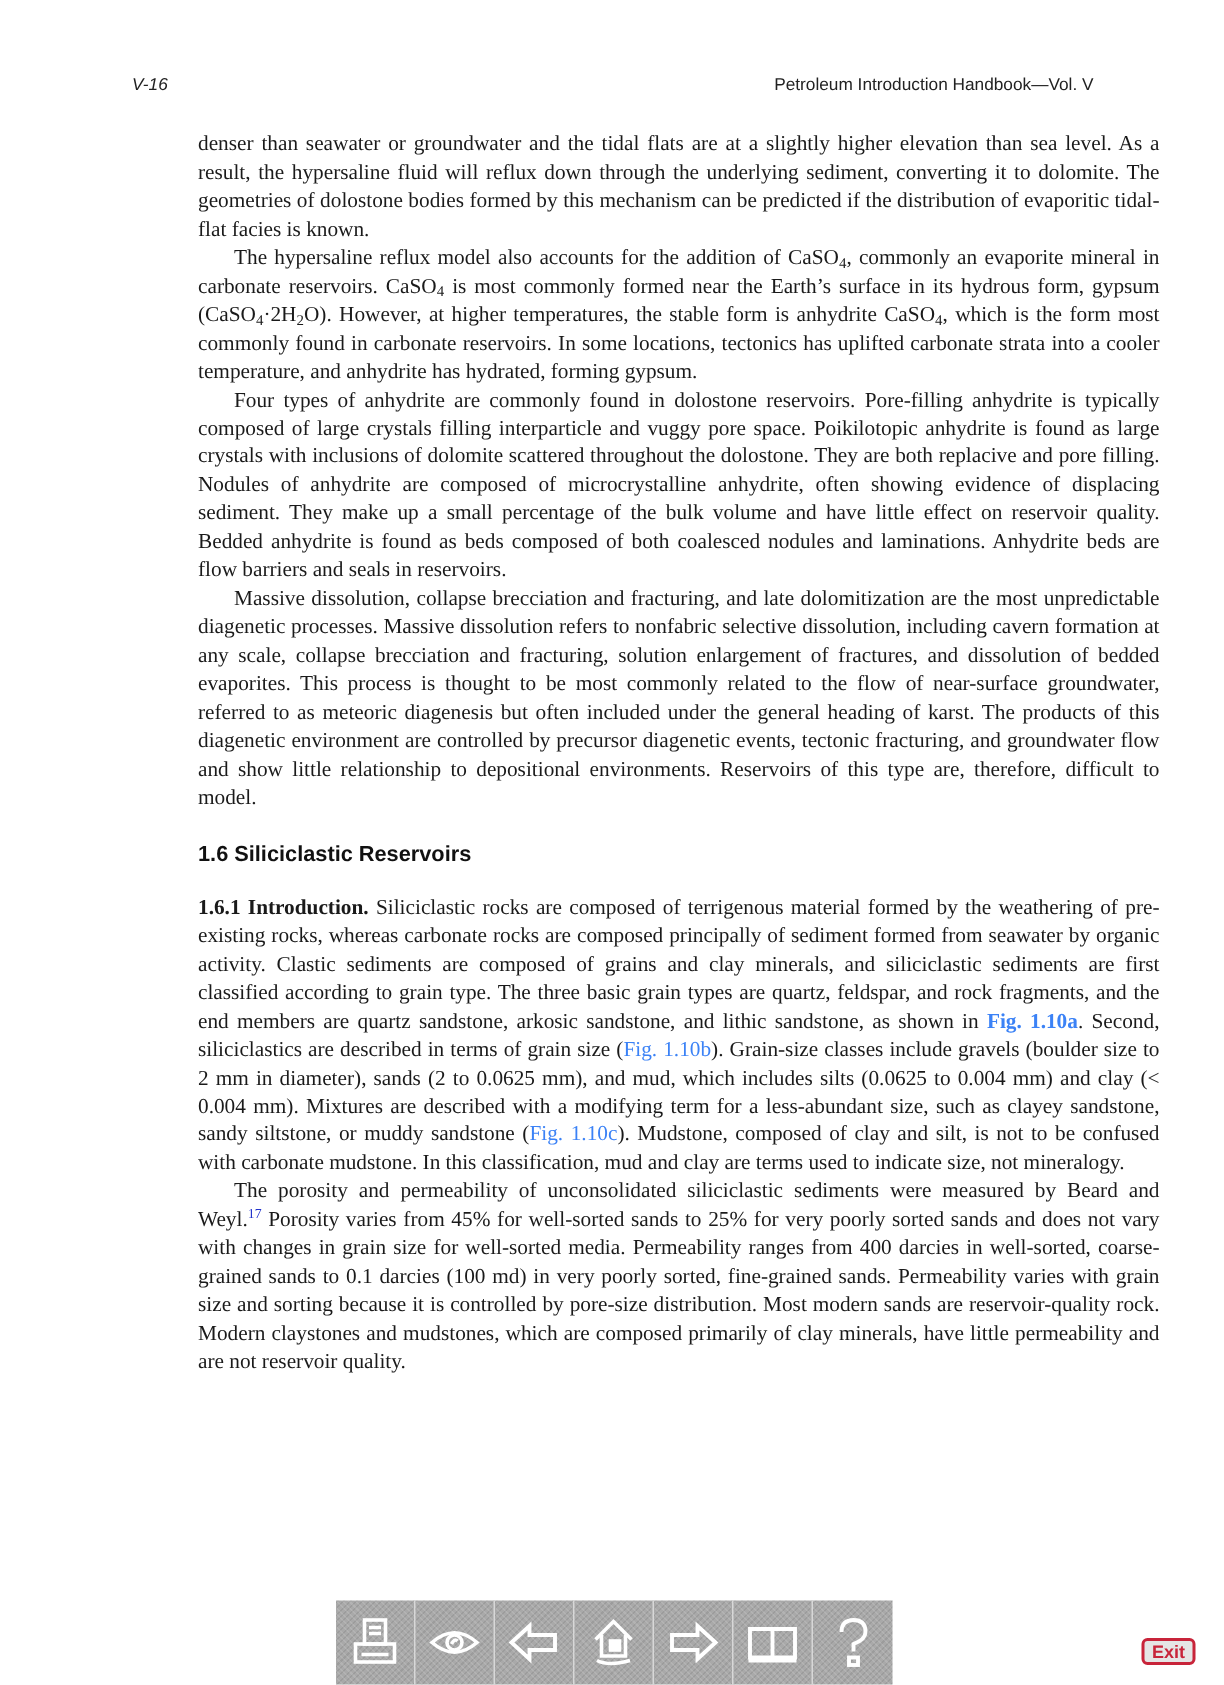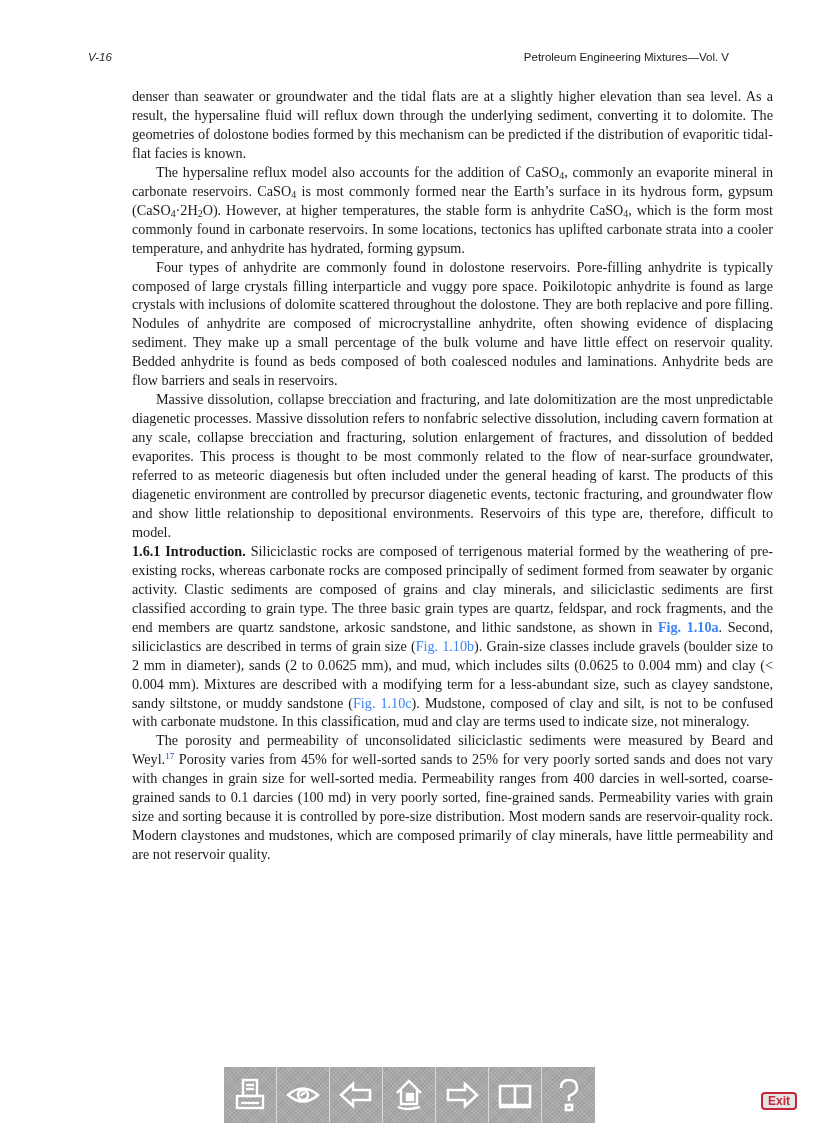--- a/index.html
+++ b/index.html
@@ -49,32 +49,33 @@
     border: 2px solid #c8243a; border-radius: 4px; box-sizing: border-box;
     color: #c8243a; font-family: "Liberation Sans", sans-serif; font-weight: bold;
     font-size: 12px; line-height: 14px; text-align: center; cursor: pointer; background: #e5e5e5;
   }
 </style>
 </head>
 <body>
 
 <div class="page-header">
   <span class="left">V-16</span>
-  <span class="right">Petroleum Engineering Mixtures—Vol. V</span>
+  <span class="right">Petroleum Introduction Handbook—Vol. V</span>
 </div>
 
 <div class="content">
   <p class="noindent">denser than seawater or groundwater and the tidal flats are at a slightly higher elevation than sea level. As a result, the hypersaline fluid will reflux down through the underlying sediment, converting it to dolomite. The geometries of dolostone bodies formed by this mechanism can be predicted if the distribution of evaporitic tidal-flat facies is known.</p>
 
   <p><span>The hypersaline reflux model also accounts for the addition of CaSO</span><sub>4</sub><span>, commonly an evap­orite mineral in carbonate reservoirs. CaSO</span><sub>4</sub><span> is most commonly formed near the Earth’s surface in its hydrous form, gypsum (CaSO</span><sub>4</sub><span>·2H</span><sub>2</sub><span>O). However, at higher temperatures, the stable form is anhydrite CaSO</span><sub>4</sub><span>, which is the form most commonly found in carbonate reservoirs. In some locations, tectonics has uplifted carbonate strata into a cooler temperature, and anhydrite has hydrated, forming gypsum.</span></p>
 
   <p>Four types of anhydrite are commonly found in dolostone reservoirs. Pore-filling anhydrite is typically composed of large crystals filling interparticle and vuggy pore space. Poikilotopic anhydrite is found as large crystals with inclusions of dolomite scattered throughout the dolo­stone. They are both replacive and pore filling. Nodules of anhydrite are composed of micro­crystalline anhydrite, often showing evidence of displacing sediment. They make up a small percentage of the bulk volume and have little effect on reservoir quality. Bedded anhydrite is found as beds composed of both coalesced nodules and laminations. Anhydrite beds are flow barriers and seals in reservoirs.</p>
 
   <p>Massive dissolution, collapse brecciation and fracturing, and late dolomitization are the most unpredictable diagenetic processes. Massive dissolution refers to nonfabric selective disso­lution, including cavern formation at any scale, collapse brecciation and fracturing, solution enlargement of fractures, and dissolution of bedded evaporites. This process is thought to be most commonly related to the flow of near-surface groundwater, referred to as meteoric diagen­esis but often included under the general heading of karst. The products of this diagenetic environment are controlled by precursor diagenetic events, tectonic fracturing, and groundwater flow and show little relationship to depositional environments. Reservoirs of this type are, there­fore, difficult to model.</p>
 
+  <div class="section-heading">1.6  Siliciclastic Reservoirs</div>
 
   <p class="noindent"><span class="sub-heading">1.6.1 Introduction.</span><span> Siliciclastic rocks are composed of terrigenous material formed by the weathering of pre-existing rocks, whereas carbonate rocks are composed principally of sedi­ment formed from seawater by organic activity. Clastic sediments are composed of grains and clay minerals, and siliciclastic sediments are first classified according to grain type. The three basic grain types are quartz, feldspar, and rock fragments, and the end members are quartz sandstone, arkosic sandstone, and lithic sandstone, as shown in </span><a class="fig-link bold">Fig. 1.10a</a><span>. Second, siliciclas­tics are described in terms of grain size (</span><a class="fig-link">Fig. 1.10b</a><span>). Grain-size classes include gravels (boulder size to 2 mm in diameter), sands (2 to 0.0625 mm), and mud, which includes silts (0.0625 to 0.004 mm) and clay (&lt; 0.004 mm). Mixtures are described with a modifying term for a less-abundant size, such as clayey sandstone, sandy siltstone, or muddy sandstone (</span><a class="fig-link">Fig. 1.10c</a><span>). Mudstone, composed of clay and silt, is not to be confused with carbonate mudstone. In this classification, mud and clay are terms used to indicate size, not mineralogy.</span></p>
 
   <p><span>The porosity and permeability of unconsolidated siliciclastic sediments were measured by Beard and Weyl.</span><sup class="ref-link">17</sup><span> Porosity varies from 45% for well-sorted sands to 25% for very poorly sort­ed sands and does not vary with changes in grain size for well-sorted media. Permeability ranges from 400 darcies in well-sorted, coarse-grained sands to 0.1 darcies (100 md) in very poorly sorted, fine-grained sands. Permeability varies with grain size and sorting because it is controlled by pore-size distribution. Most modern sands are reservoir-quality rock. Modern clay­stones and mudstones, which are composed primarily of clay minerals, have little permeability and are not reservoir quality.</span></p>
 </div>
 
 <div class="toolbar">
   <div class="tb-btn">
     <svg viewBox="0 0 38 38" fill="none" stroke="#fff" stroke-width="2.4">
       <rect x="12" y="4" width="14" height="16"></rect>

